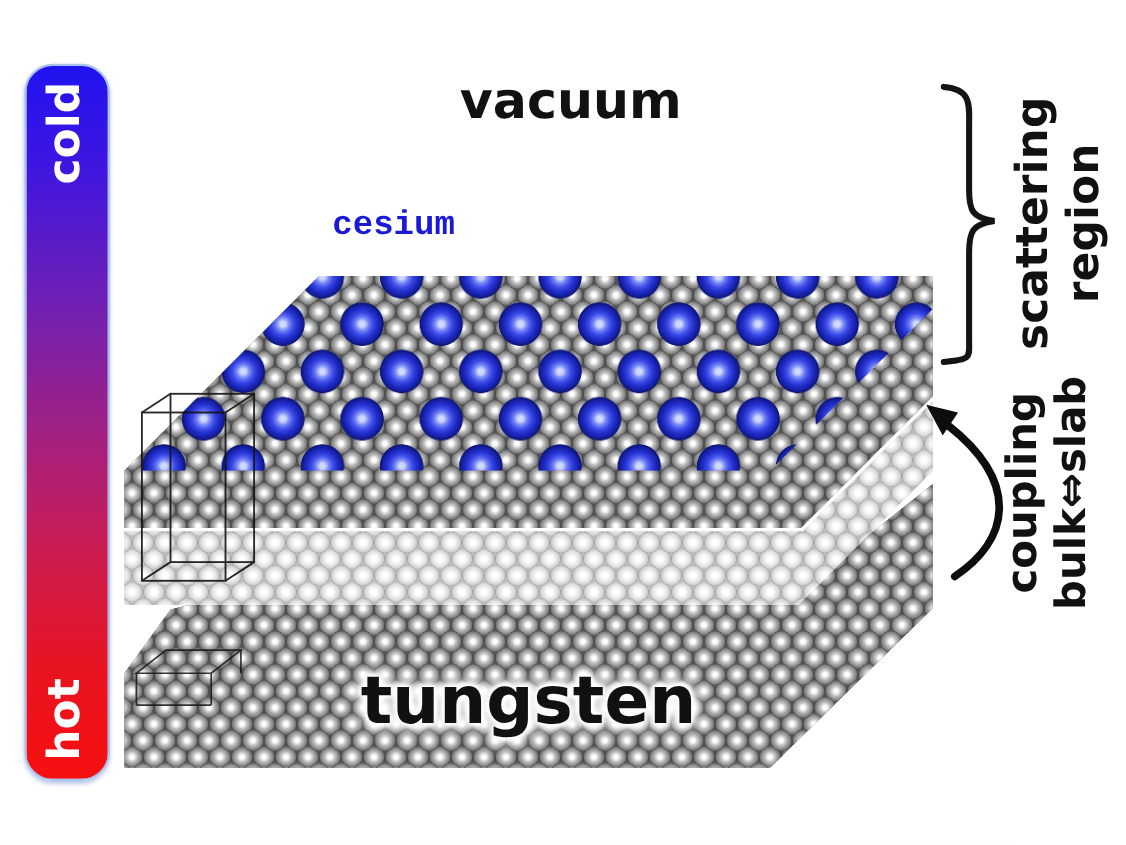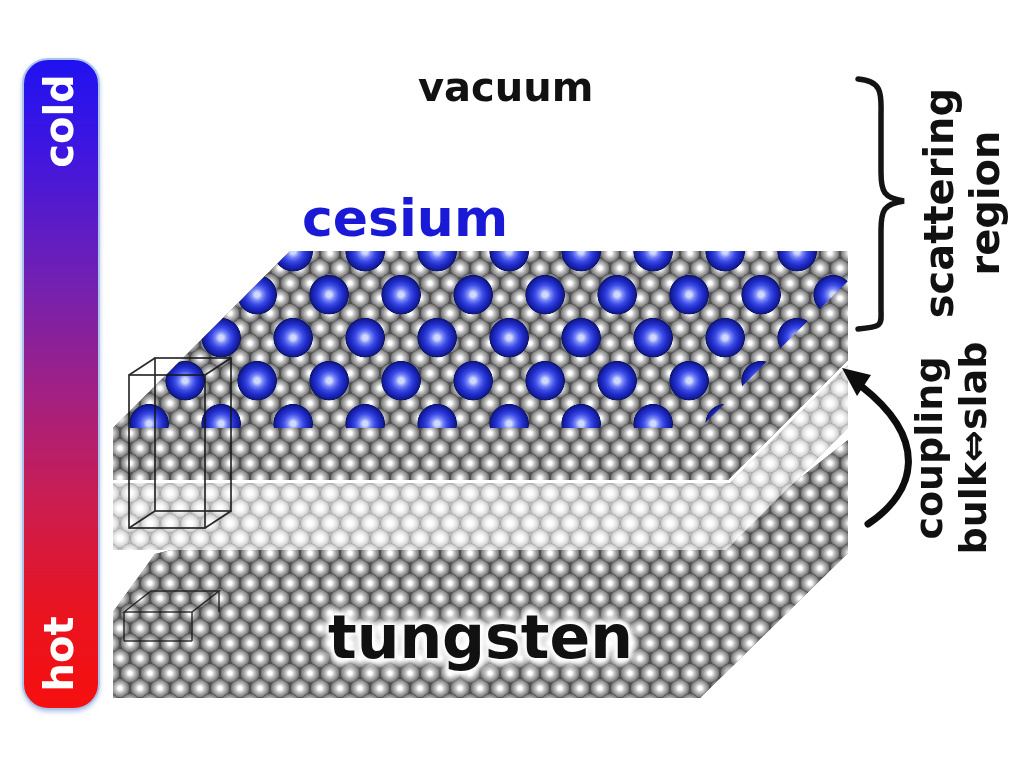--- a/index.html
+++ b/index.html
@@ -47,22 +47,22 @@
     box-shadow:0 2px 4px rgba(100,130,200,0.45);
   }
   .vlabel {
     position:absolute; transform:rotate(-90deg);
     font-weight:bold; text-align:center; white-space:nowrap;
   }
   .bar-text { color:#ffffff; font-size:40px; width:120px; height:50px; line-height:50px; left:-1px; }
 
   
   .plain-label { position:absolute; font-weight:bold; color:#111111; white-space:nowrap; }
-  #vacuum-label   { left:418px; top:64px;  font-size:40px; }
-  #cesium-label   { left:302px; top:188px; font-size:52px; color:#1a1ad6; }
+  #vacuum-label   { left:418px; top:64px;  font-size:46px; }
+  #cesium-label   { left:302px; top:188px; font-size:31px; color:#1a1ad6;font-family:Liberation Mono, monospace; }
   #tungsten-label {
     left:328px; top:602px; font-size:60px;
     text-shadow:0 0 5px #fff,0 0 9px #fff,0 0 14px #fff,0 0 20px #fff,
                 2px 2px 6px #fff,-2px -2px 6px #fff,2px -2px 6px #fff,-2px 2px 6px #fff;
   }
   #scattering-label { left:828px; top:156px; width:270px; height:94px; font-size:40px; line-height:46px; color:#111; }
   #coupling-label   { left:832px; top:403px; width:240px; height:90px; font-size:38px; line-height:44px; color:#111; }
 
   svg.overlay { position:absolute; inset:0; width:1024px; height:768px; }
 </style>

